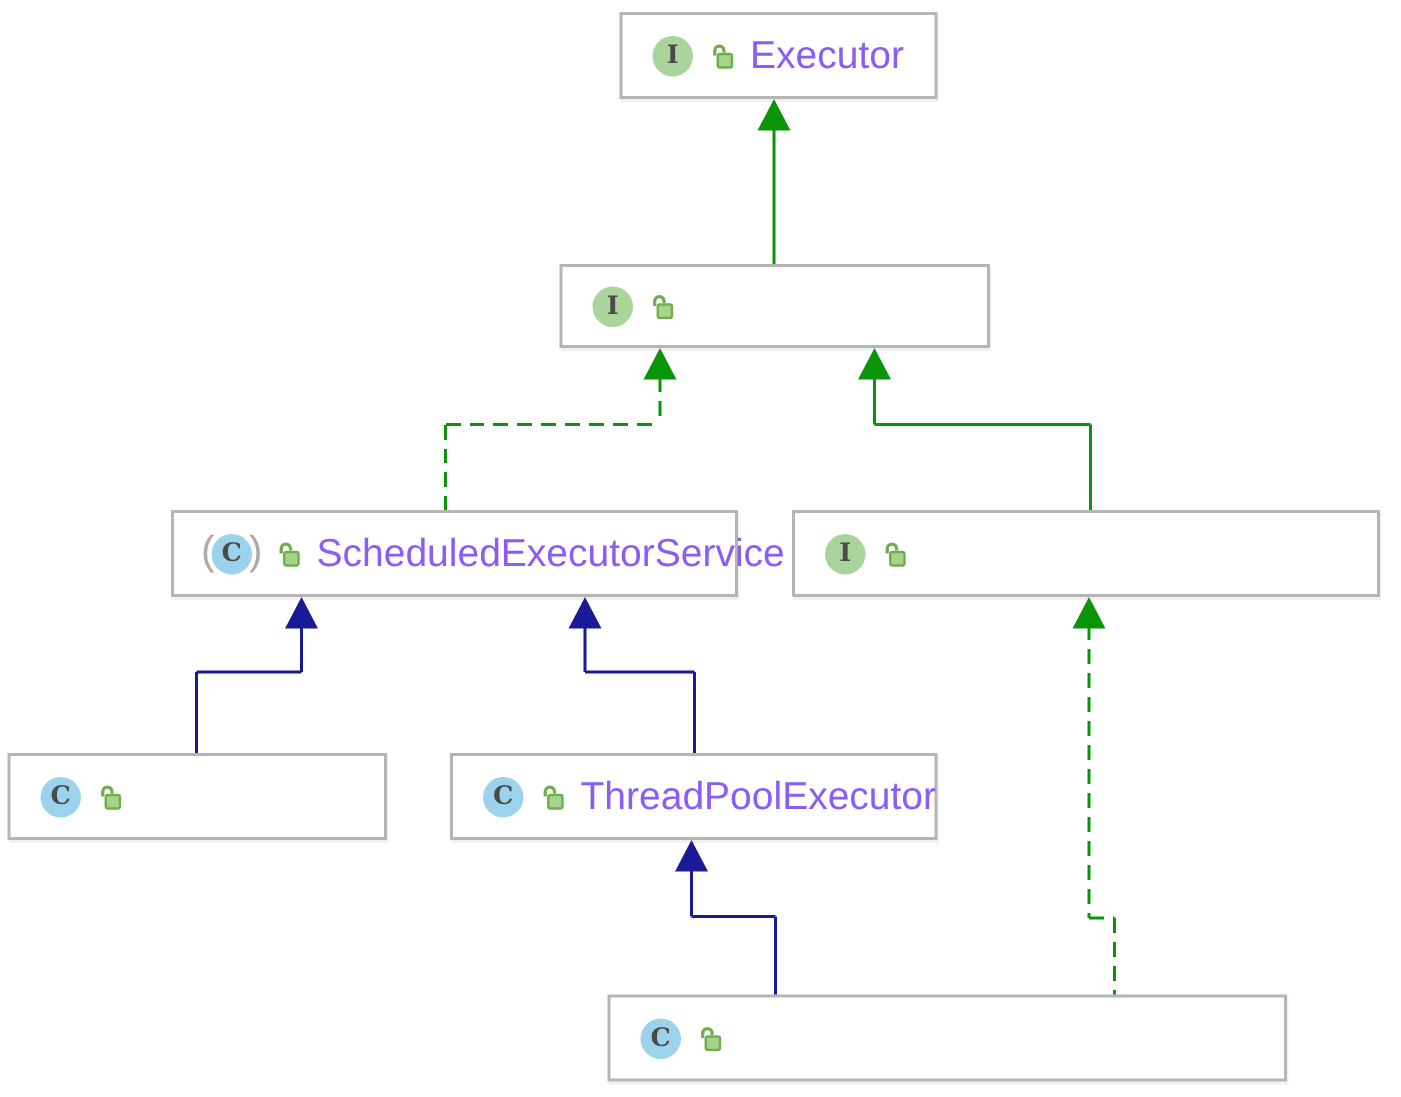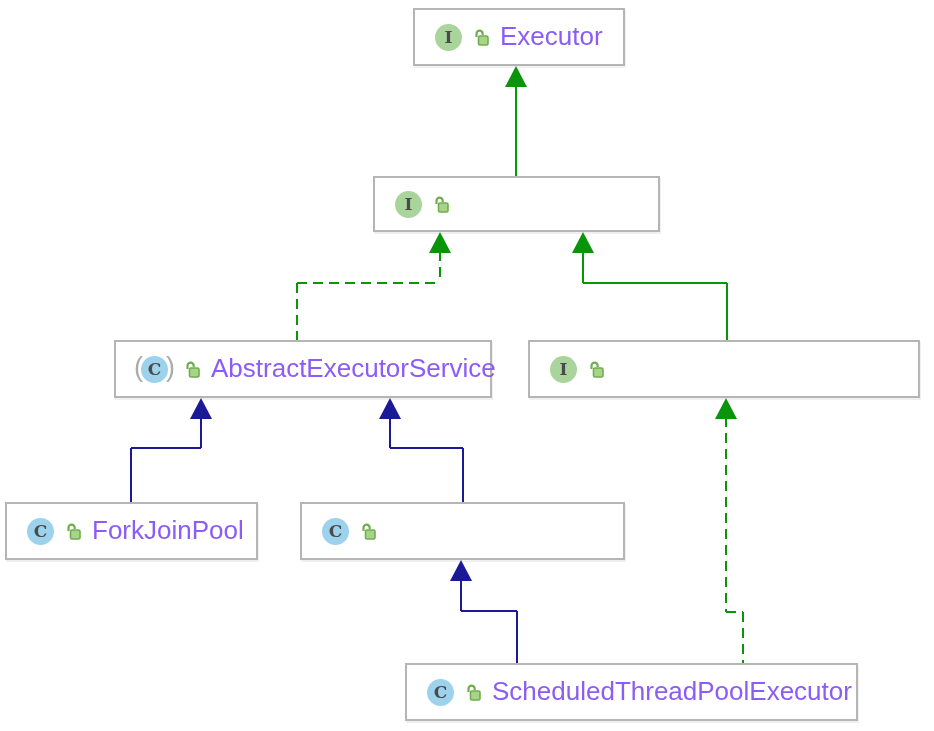--- a/index.html
+++ b/index.html
@@ -86,21 +86,21 @@
         <span class="paren">(</span>
         <span class="kind-badge">C</span>
         <span class="paren">)</span>
       </span>
       <span class="lock-icon">
         <svg width="16" height="17" viewBox="0 0 16 17">
           <path d="M2.5 8 V4.8 a3.1 3.1 0 0 1 6.2 0 V6" fill="none" stroke="#6fae4e" stroke-width="2.2"></path>
           <rect x="4.5" y="7" width="9.5" height="9" rx="1.5" fill="#a8d38b" stroke="#6fae4e" stroke-width="1.6"></rect>
         </svg>
       </span>
-      <span class="node-label">AbstractExecutorService</span>
+      <span class="node-label">ScheduledExecutorService</span>
     </div>
     <div class="node interface" style="left: 528px; top: 340px; width: 392px; height: 58px;">
       <span class="badge-wrap">
         <span class="kind-badge">I</span>
       </span>
       <span class="lock-icon">
         <svg width="16" height="17" viewBox="0 0 16 17">
           <path d="M2.5 8 V4.8 a3.1 3.1 0 0 1 6.2 0 V6" fill="none" stroke="#6fae4e" stroke-width="2.2"></path>
           <rect x="4.5" y="7" width="9.5" height="9" rx="1.5" fill="#a8d38b" stroke="#6fae4e" stroke-width="1.6"></rect>
         </svg>
@@ -109,44 +109,43 @@
     <div class="node class" style="left: 5px; top: 502px; width: 253px; height: 58px;">
       <span class="badge-wrap">
         <span class="kind-badge">C</span>
       </span>
       <span class="lock-icon">
         <svg width="16" height="17" viewBox="0 0 16 17">
           <path d="M2.5 8 V4.8 a3.1 3.1 0 0 1 6.2 0 V6" fill="none" stroke="#6fae4e" stroke-width="2.2"></path>
           <rect x="4.5" y="7" width="9.5" height="9" rx="1.5" fill="#a8d38b" stroke="#6fae4e" stroke-width="1.6"></rect>
         </svg>
       </span>
-      <span class="node-label">ForkJoinPool</span>
     </div>
     <div class="node class" style="left: 300px; top: 502px; width: 325px; height: 58px;">
       <span class="badge-wrap">
         <span class="kind-badge">C</span>
       </span>
       <span class="lock-icon">
         <svg width="16" height="17" viewBox="0 0 16 17">
           <path d="M2.5 8 V4.8 a3.1 3.1 0 0 1 6.2 0 V6" fill="none" stroke="#6fae4e" stroke-width="2.2"></path>
           <rect x="4.5" y="7" width="9.5" height="9" rx="1.5" fill="#a8d38b" stroke="#6fae4e" stroke-width="1.6"></rect>
         </svg>
       </span>
+      <span class="node-label">ThreadPoolExecutor</span>
     </div>
     <div class="node class" style="left: 405px; top: 663px; width: 453px; height: 58px;">
       <span class="badge-wrap">
         <span class="kind-badge">C</span>
       </span>
       <span class="lock-icon">
         <svg width="16" height="17" viewBox="0 0 16 17">
           <path d="M2.5 8 V4.8 a3.1 3.1 0 0 1 6.2 0 V6" fill="none" stroke="#6fae4e" stroke-width="2.2"></path>
           <rect x="4.5" y="7" width="9.5" height="9" rx="1.5" fill="#a8d38b" stroke="#6fae4e" stroke-width="1.6"></rect>
         </svg>
       </span>
-      <span class="node-label">ScheduledThreadPoolExecutor</span>
     </div>
     <div class="edge-seg" style="left: 515px; top: 85px; width: 2px; height: 91px; background: rgb(10, 148, 10);"></div>
     <div class="edge-arrow" style="left: 505px; top: 66px; border-bottom: 21px solid rgb(10, 148, 10);"></div>
     <div class="edge-seg" style="left: 296px; top: 283px; width: 2px; height: 57px; background: repeating-linear-gradient(rgb(10, 148, 10) 0px, rgb(10, 148, 10) 10px, transparent 10px, transparent 16px);"></div>
     <div class="edge-seg" style="left: 297px; top: 282px; height: 2px; width: 143px; background: repeating-linear-gradient(to right, rgb(10, 148, 10) 0px, rgb(10, 148, 10) 10px, transparent 10px, transparent 16px);"></div>
     <div class="edge-seg" style="left: 439px; top: 251px; width: 2px; height: 32px; background: repeating-linear-gradient(rgb(10, 148, 10) 0px, rgb(10, 148, 10) 10px, transparent 10px, transparent 16px);"></div>
     <div class="edge-arrow" style="left: 429px; top: 232px; border-bottom: 21px solid rgb(10, 148, 10);"></div>
     <div class="edge-seg" style="left: 726px; top: 283px; width: 2px; height: 57px; background: rgb(10, 148, 10);"></div>
     <div class="edge-seg" style="left: 583px; top: 282px; height: 2px; width: 144px; background: rgb(10, 148, 10);"></div>
     <div class="edge-seg" style="left: 582px; top: 251px; width: 2px; height: 32px; background: rgb(10, 148, 10);"></div>

